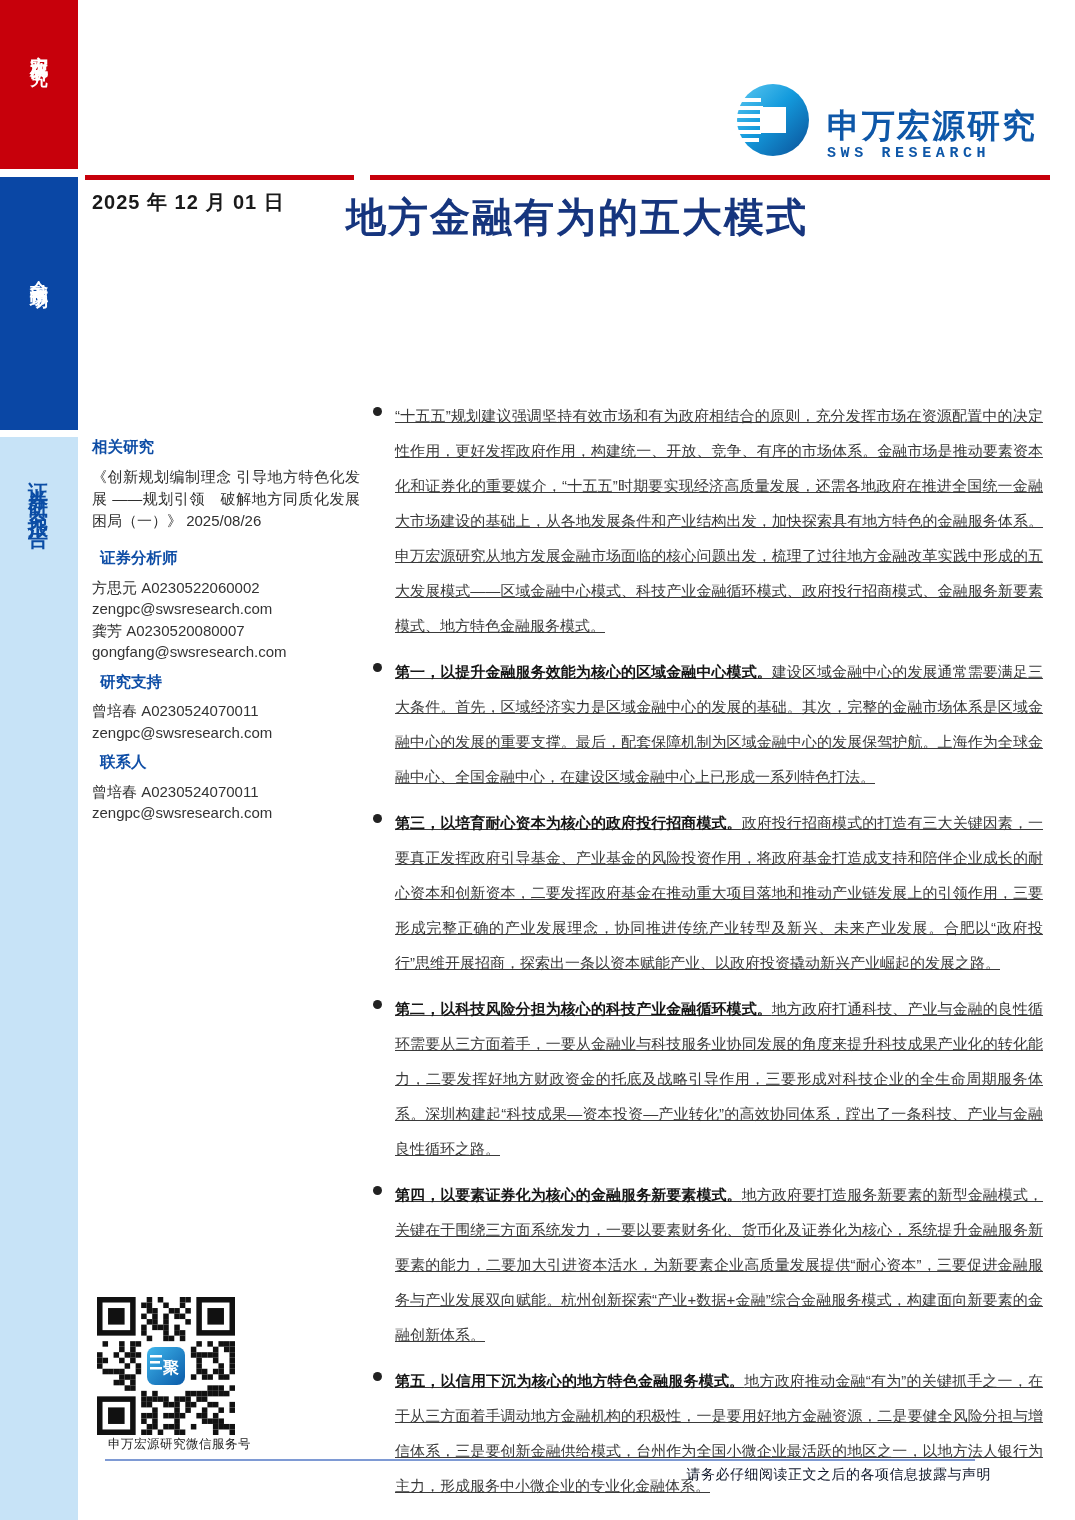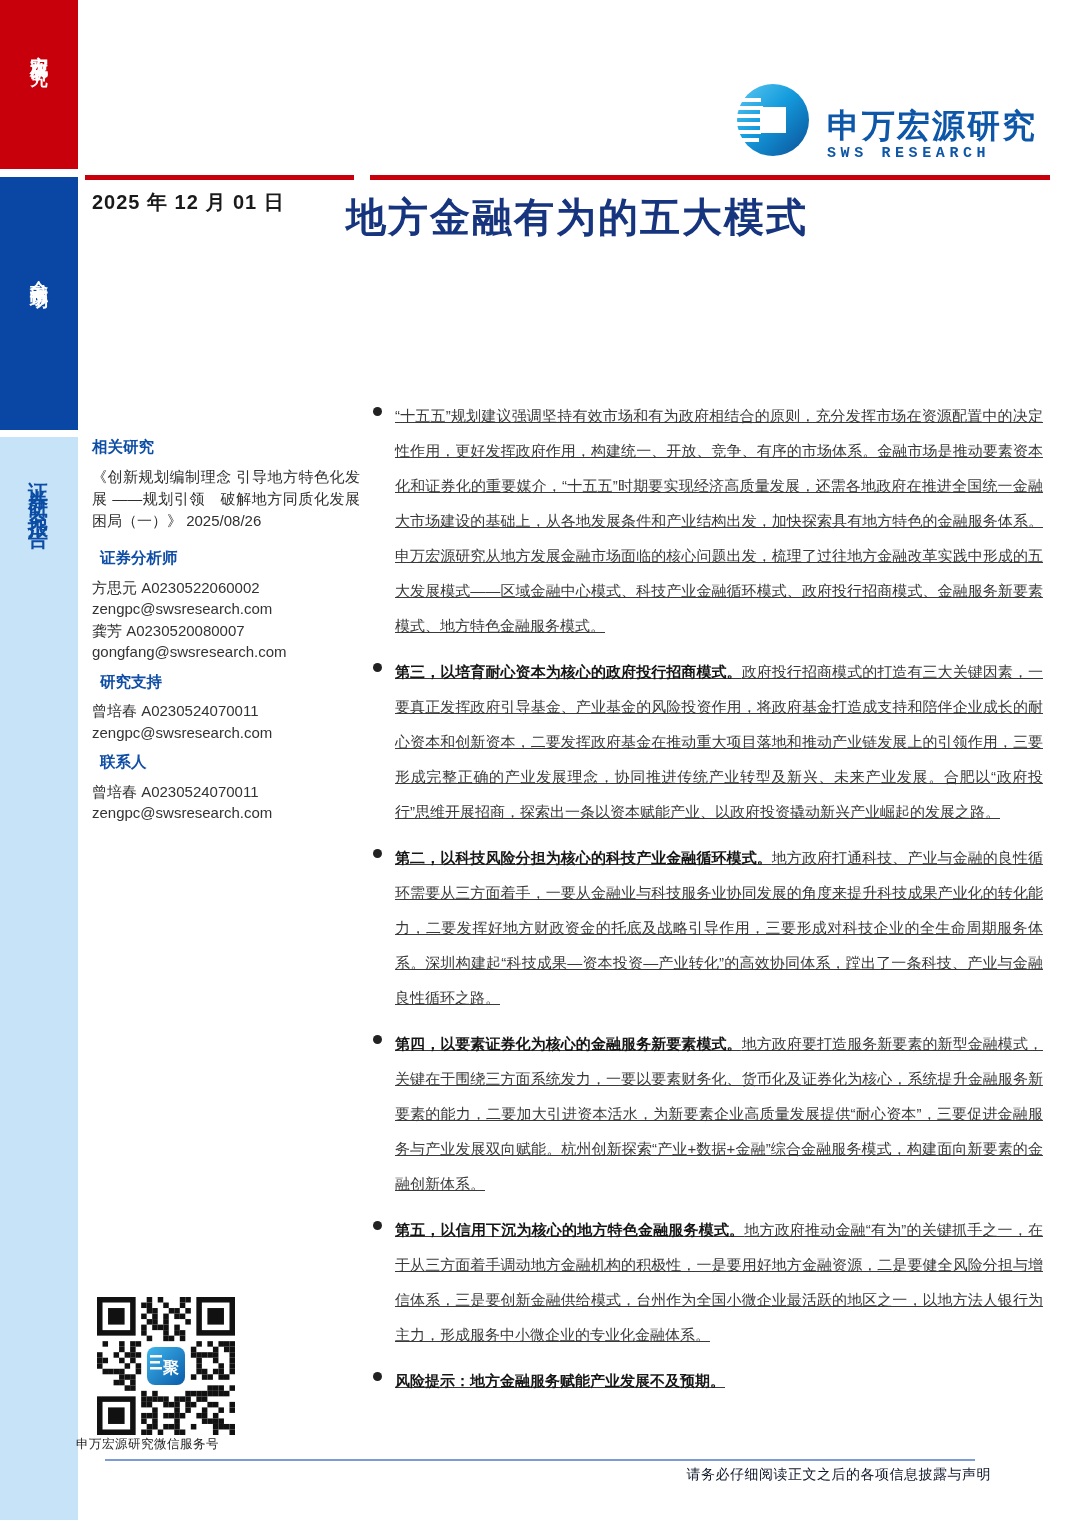--- a/index.html
+++ b/index.html
@@ -41,21 +41,21 @@
   
   .main-col { position:absolute; left:373px; top:398px; width:670px; }
   .bullet { display:flex; margin-bottom:11px; }
   .dot-cell { flex:0 0 22px; }
   .dot { width:9px; height:9px; border-radius:50%; background:#222; margin-top:9px; }
   .b-text { flex:1; font-size:15px; line-height:35px; color:#3a3a3a; text-align:justify;text-decoration:underline; }
   .b-lead { font-weight:bold; color:#161616; }
 
   
   .qr-wrap { position:absolute; left:97px; top:1297px; width:138px; height:138px; }
-  .qr-caption { position:absolute; left:76px; top:1436px; font-size:12.5px; color:#222; letter-spacing:0.5px; }
+  .qr-caption { position:absolute; left:108px; top:1436px; font-size:12.5px; color:#222; letter-spacing:0.5px; }
   .footer-line { position:absolute; left:105px; top:1459px; width:870px; height:2px; background:#7e9ad4; }
   .footer-text { position:absolute; right:84px; top:1466px; font-size:14px; color:#0f172a; letter-spacing:0.5px; }
 </style>
 </head>
 <body>
 
 <div class="page">
 
   <div class="side-block side-red">
     <div class="vtext vtext-white">宏观研究</div>
@@ -119,20 +119,26 @@
       <div class="team-line">zengpc@swsresearch.com</div>
     </div>
   </div>
 
   <div class="main-col">
     <div class="bullet">
       <div class="dot-cell">
           <div class="dot"></div>
         </div>
       <div class="b-text"><span class="b-lead"></span><span>“十五五”规划建议强调坚持有效市场和有为政府相结合的原则，充分发挥市场在资源配置中的决定性作用，更好发挥政府作用，构建统一、开放、竞争、有序的市场体系。金融市场是推动要素资本化和证券化的重要媒介，“十五五”时期要实现经济高质量发展，还需各地政府在推进全国统一金融大市场建设的基础上，从各地发展条件和产业结构出发，加快探索具有地方特色的金融服务体系。申万宏源研究从地方发展金融市场面临的核心问题出发，梳理了过往地方金融改革实践中形成的五大发展模式——区域金融中心模式、科技产业金融循环模式、政府投行招商模式、金融服务新要素模式、地方特色金融服务模式。</span></div>
+    </div>
+    <div class="bullet">
+      <div class="dot-cell">
+          <div class="dot"></div>
+        </div>
+      <div class="b-text"><span class="b-lead">第一，以提升金融服务效能为核心的区域金融中心模式。</span><span>建设区域金融中心的发展通常需要满足三大条件。首先，区域经济实力是区域金融中心的发展的基础。其次，完整的金融市场体系是区域金融中心的发展的重要支撑。最后，配套保障机制为区域金融中心的发展保驾护航。上海作为全球金融中心、全国金融中心，在建设区域金融中心上已形成一系列特色打法。</span></div>
     </div>
     <div class="bullet">
       <div class="dot-cell">
           <div class="dot"></div>
         </div>
       <div class="b-text"><span class="b-lead">第三，以培育耐心资本为核心的政府投行招商模式。</span><span>政府投行招商模式的打造有三大关键因素，一要真正发挥政府引导基金、产业基金的风险投资作用，将政府基金打造成支持和陪伴企业成长的耐心资本和创新资本，二要发挥政府基金在推动重大项目落地和推动产业链发展上的引领作用，三要形成完整正确的产业发展理念，协同推进传统产业转型及新兴、未来产业发展。合肥以“政府投行”思维开展招商，探索出一条以资本赋能产业、以政府投资撬动新兴产业崛起的发展之路。</span></div>
     </div>
     <div class="bullet">
       <div class="dot-cell">
           <div class="dot"></div>

